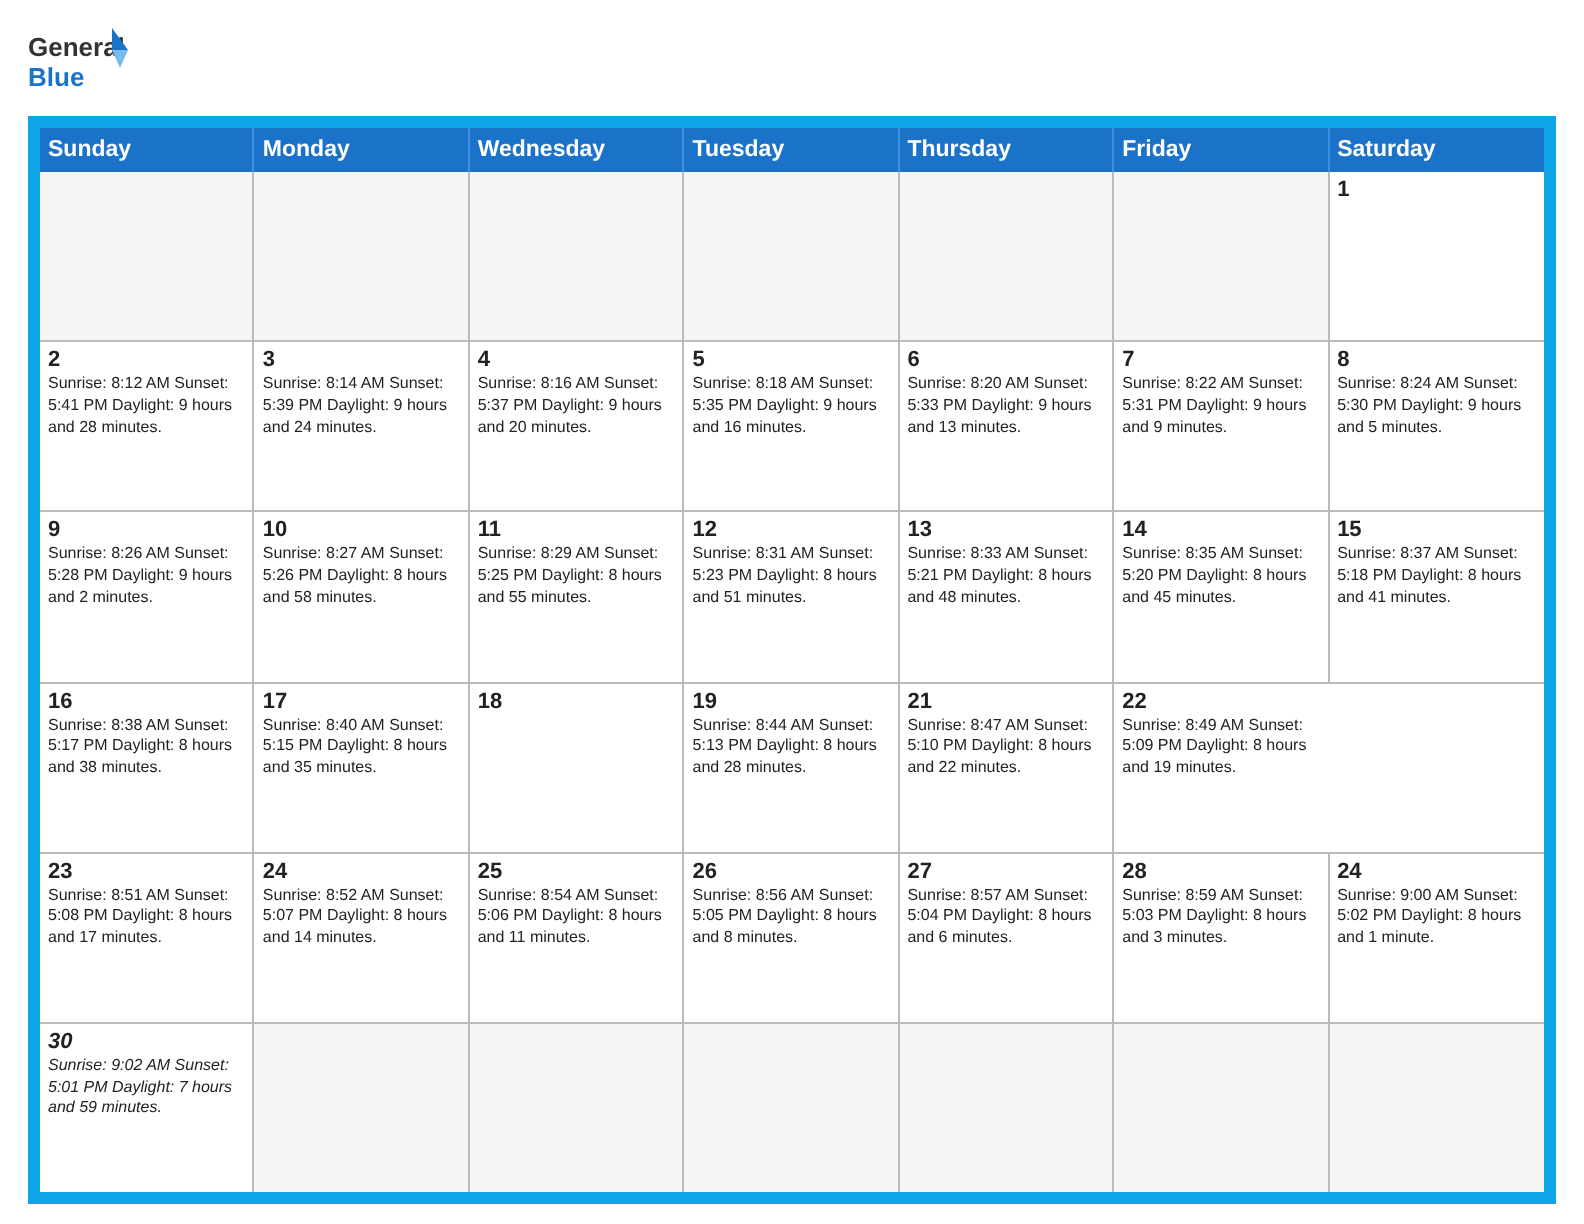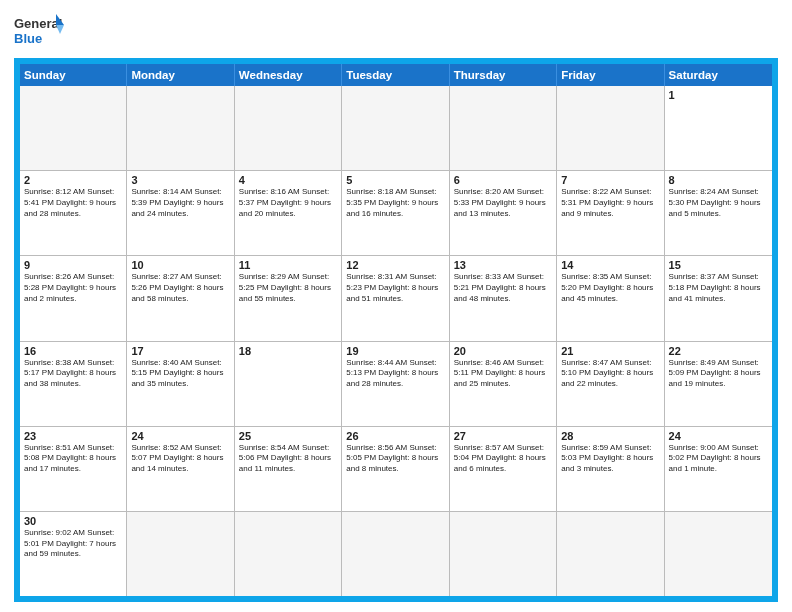--- a/index.html
+++ b/index.html
@@ -65,21 +65,21 @@
       flex: 1;
       display: flex;
       flex-direction: column;
     }
     .cal-row {
       display: grid;
       grid-template-columns: repeat(7, 1fr);
       flex: 1;
       border-bottom: 1px solid #bbb;
     }
-    .cal-row:last-child { border-bottom: none; }
+    .cal-row:last-child { border-bottom: none; font-style: italic; }
     .cal-cell {
       border-right: 1px solid #bbb;
       padding: 3px 4px;
       font-size: 8.5px;
       color: #222;
       vertical-align: top;
       background: #fff;
       min-height: 0;
     }
     .cal-cell:last-child { border-right: none; }
@@ -258,27 +258,20 @@
             <span class="day-num">18</span>
           </div>
           <div class="cal-cell">
             <span class="day-num">19</span>
             <div class="day-info">Sunrise: 8:44 AM
 Sunset: 5:13 PM
 Daylight: 8 hours
 and 28 minutes.</div>
           </div>
           <div class="cal-cell">
-            <span class="day-num">20</span>
-            <div class="day-info">Sunrise: 8:46 AM
-Sunset: 5:11 PM
-Daylight: 8 hours
-and 25 minutes.</div>
-          </div>
-          <div class="cal-cell">
             <span class="day-num">21</span>
             <div class="day-info">Sunrise: 8:47 AM
 Sunset: 5:10 PM
 Daylight: 8 hours
 and 22 minutes.</div>
           </div>
           <div class="cal-cell">
             <span class="day-num">22</span>
             <div class="day-info">Sunrise: 8:49 AM
 Sunset: 5:09 PM

